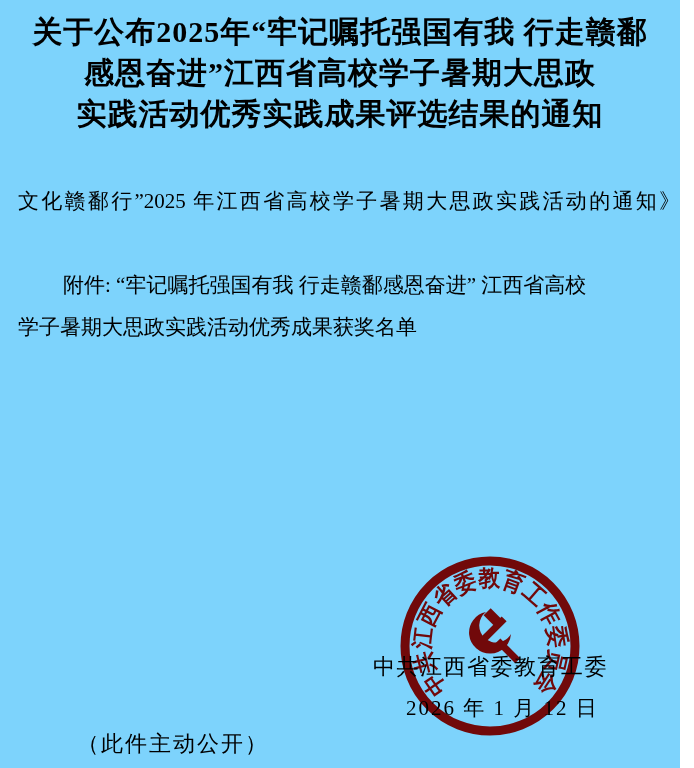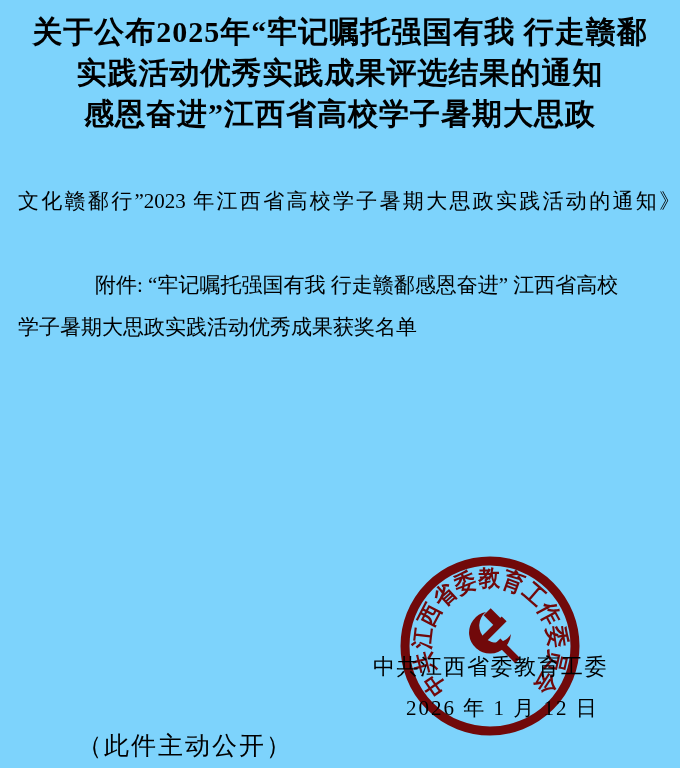--- a/index.html
+++ b/index.html
@@ -29,21 +29,21 @@
     top: 180px;
     left: 18px;
     width: 662px;
     font-size: 21px;
     line-height: 42px;
   }
   .line { min-height: 42px; }
   .jline { text-align: justify; text-align-last: justify; }
   .indent { text-indent: 34px; }
   .attach { margin-top: 42px; }
-  .attach1 { margin-left: 77px; }
+  .attach1 { margin-left: 45px; }
   .attach2 { }
   .signature {
     position: absolute;
     top: 652px;
     left: 373px;
     font-size: 22px;
     letter-spacing: 1.5px;
     white-space: nowrap;
   }
   .date {
@@ -51,21 +51,21 @@
     top: 694px;
     left: 406px;
     font-size: 21px;
     letter-spacing: 2px;
     white-space: nowrap;
   }
   .footer-note {
     position: absolute;
     top: 729px;
     left: 77px;
-    font-size: 25px;
+    font-size: 22px;
     letter-spacing: 2px;
     white-space: nowrap;
   }
   .seal {
     position: absolute;
     top: 551px;
     left: 395px;
     width: 190px;
     height: 190px;
     z-index: 5;
@@ -78,26 +78,26 @@
     font-family: "Liberation Sans", "DejaVu Sans", sans-serif;
   }
 </style>
 </head>
 <body>
 
 <div class="page">
 
   <div class="title">
     <div class="t-line">关于公布2025年“牢记嘱托强国有我 行走赣鄱</div>
+    <div class="t-line">感恩奋进”江西省高校学子暑期大思政</div>
     <div class="t-line">实践活动优秀实践成果评选结果的通知</div>
-    <div class="t-line">感恩奋进”江西省高校学子暑期大思政</div>
   </div>
 
   <div class="content">
-    <div class="line jline">文化赣鄱行”2023 年江西省高校学子暑期大思政实践活动的通知》</div>
+    <div class="line jline">文化赣鄱行”2025 年江西省高校学子暑期大思政实践活动的通知》</div>
 
     <div class="attach">
       <div class="line attach1">附件: “牢记嘱托强国有我 行走赣鄱感恩奋进” 江西省高校</div>
       <div class="line attach2">学子暑期大思政实践活动优秀成果获奖名单</div>
     </div>
   </div>
 
   <div class="signature">中共江西省委教育工委</div>
   <div class="date">2026 年 1 月 12 日</div>
   <div class="footer-note">（此件主动公开）</div>

